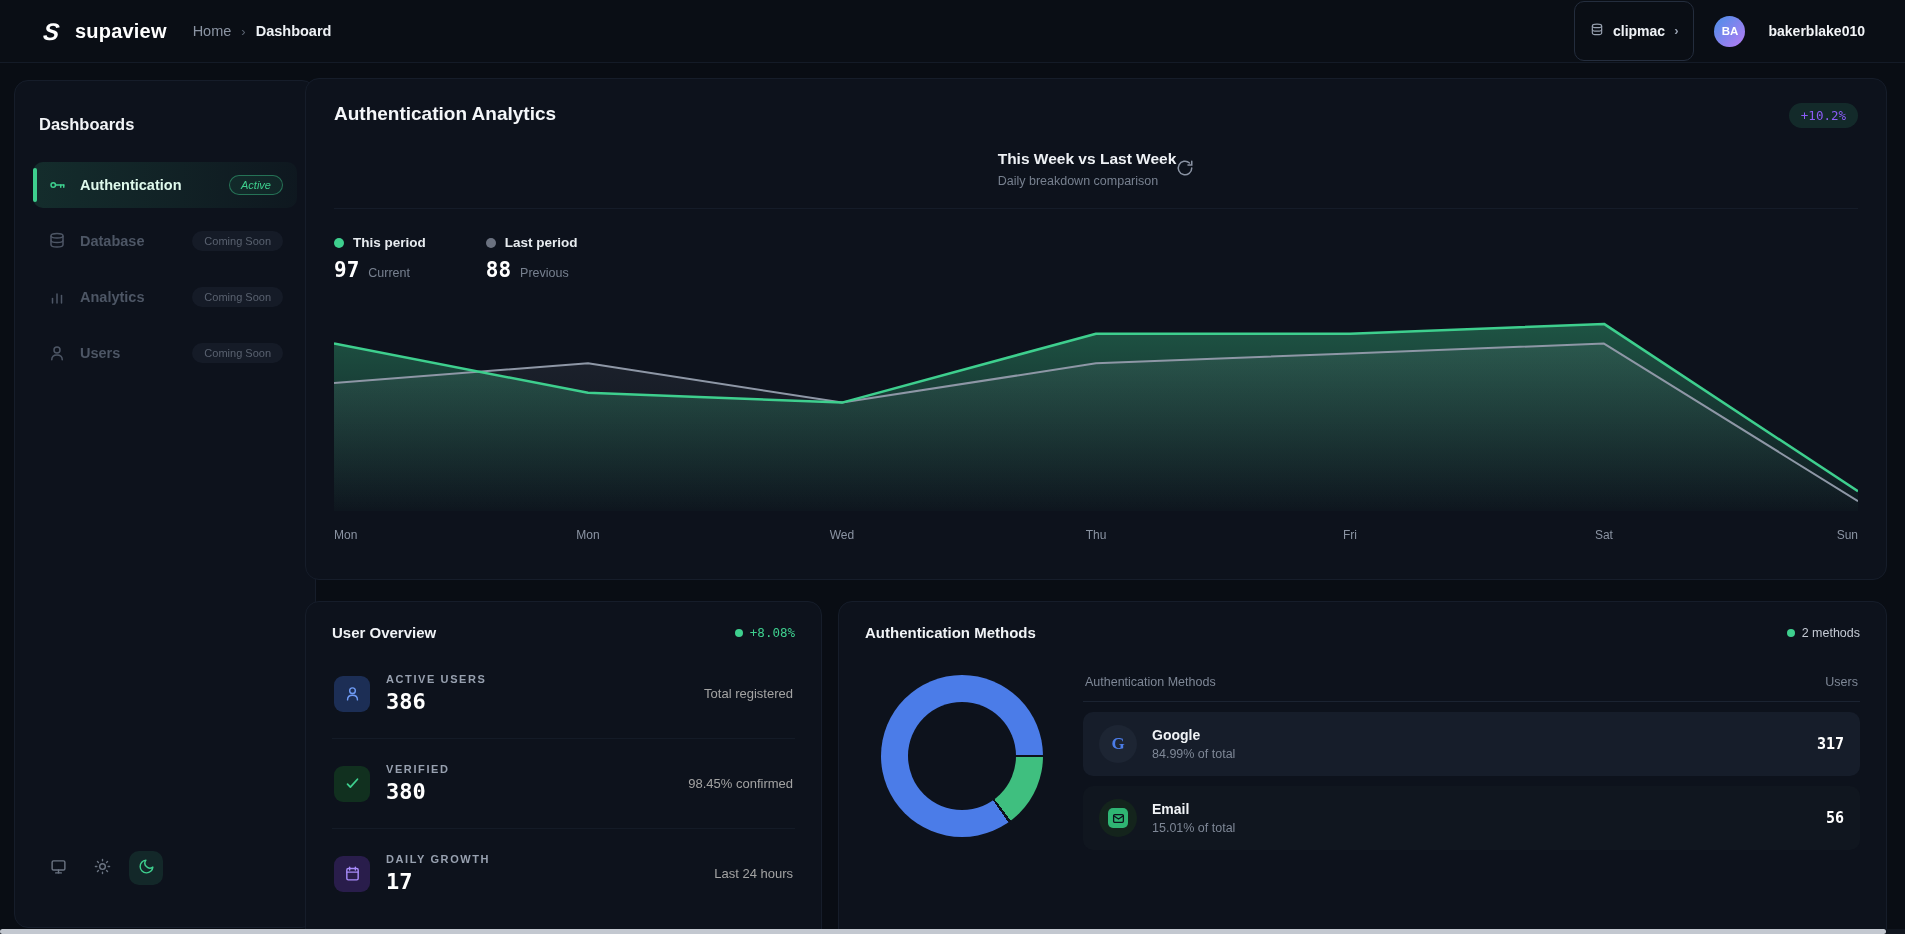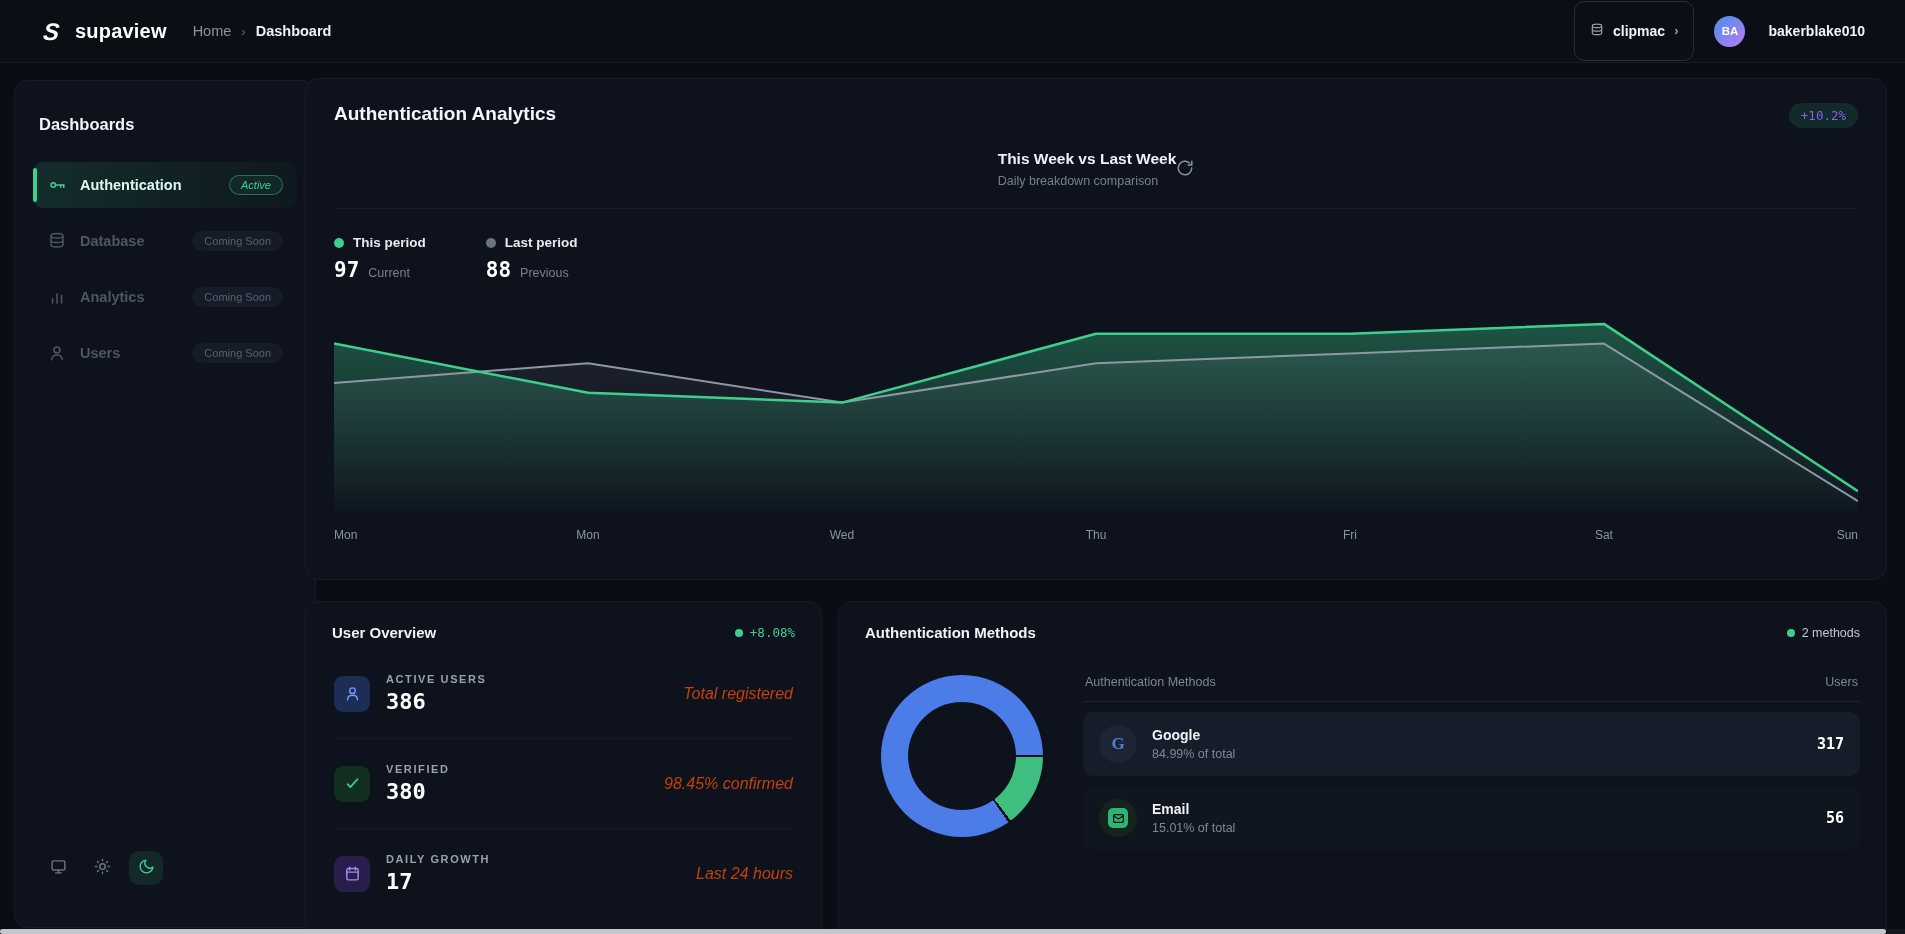--- a/index.html
+++ b/index.html
@@ -100,21 +100,21 @@
   .chg{display:flex;align-items:center;gap:7px;font-family:var(--mono);font-size:12.5px;color:var(--green);}
   .chg .dot{width:8px;height:8px;border-radius:50%;background:var(--green);}
   .stat-row{display:flex;align-items:center;padding:24px 2px;border-bottom:1px solid #141b27;}
   .stat-row:last-child{border-bottom:none;}
   .stat-ic{width:36px;height:36px;border-radius:9px;display:flex;align-items:center;justify-content:center;margin-right:16px;}
   .stat-ic.blue{background:#1c2e55;color:#6f9bf5;}
   .stat-ic.green{background:#11301f;color:var(--green);}
   .stat-ic.purple{background:#291d4b;color:var(--purple);}
   .stat-main .sl{font-size:11px;letter-spacing:1.6px;color:#98a1b0;font-weight:600;}
   .stat-main .sv{font-family:var(--mono);font-size:22px;font-weight:700;color:#fff;margin-top:4px;}
-  .stat-note{margin-left:auto;font-size:16px;color:#c2410c;font-style:italic;}
+  .stat-note{margin-left:auto;font-size:13px;color:#a3a3a3;}
 
   
   .am-head{display:flex;align-items:center;justify-content:space-between;}
   .am-badge{display:flex;align-items:center;gap:7px;font-size:12.5px;color:#c4cad4;}
   .am-badge .dot{width:8px;height:8px;border-radius:50%;background:var(--green);}
   .am-body{display:flex;align-items:flex-start;gap:40px;margin-top:30px;}
   .donut{width:162px;height:162px;border-radius:50%;position:relative;flex:none;margin-left:16px;margin-top:4px;}
   .donut::after{content:"";position:absolute;inset:27px;border-radius:50%;background:var(--card);}
   .am-table{flex:1;}
   .am-thead{display:flex;justify-content:space-between;font-size:12.5px;color:#7e8796;padding:4px 2px 12px 2px;border-bottom:1px solid #1b2331;}

